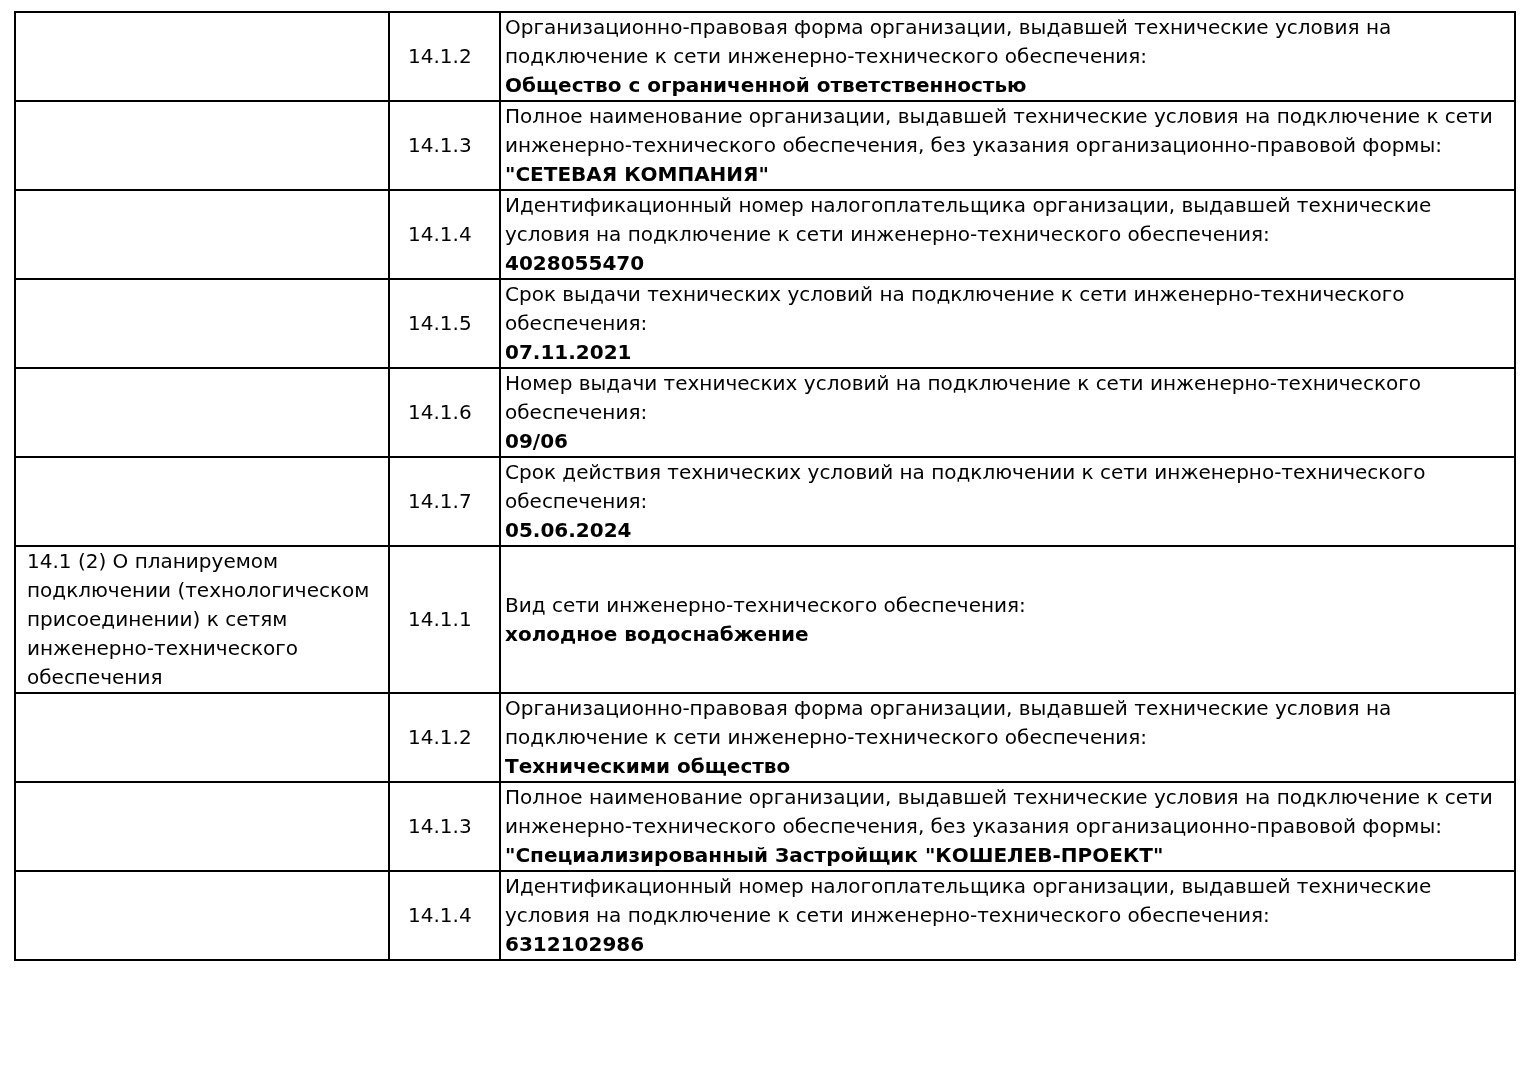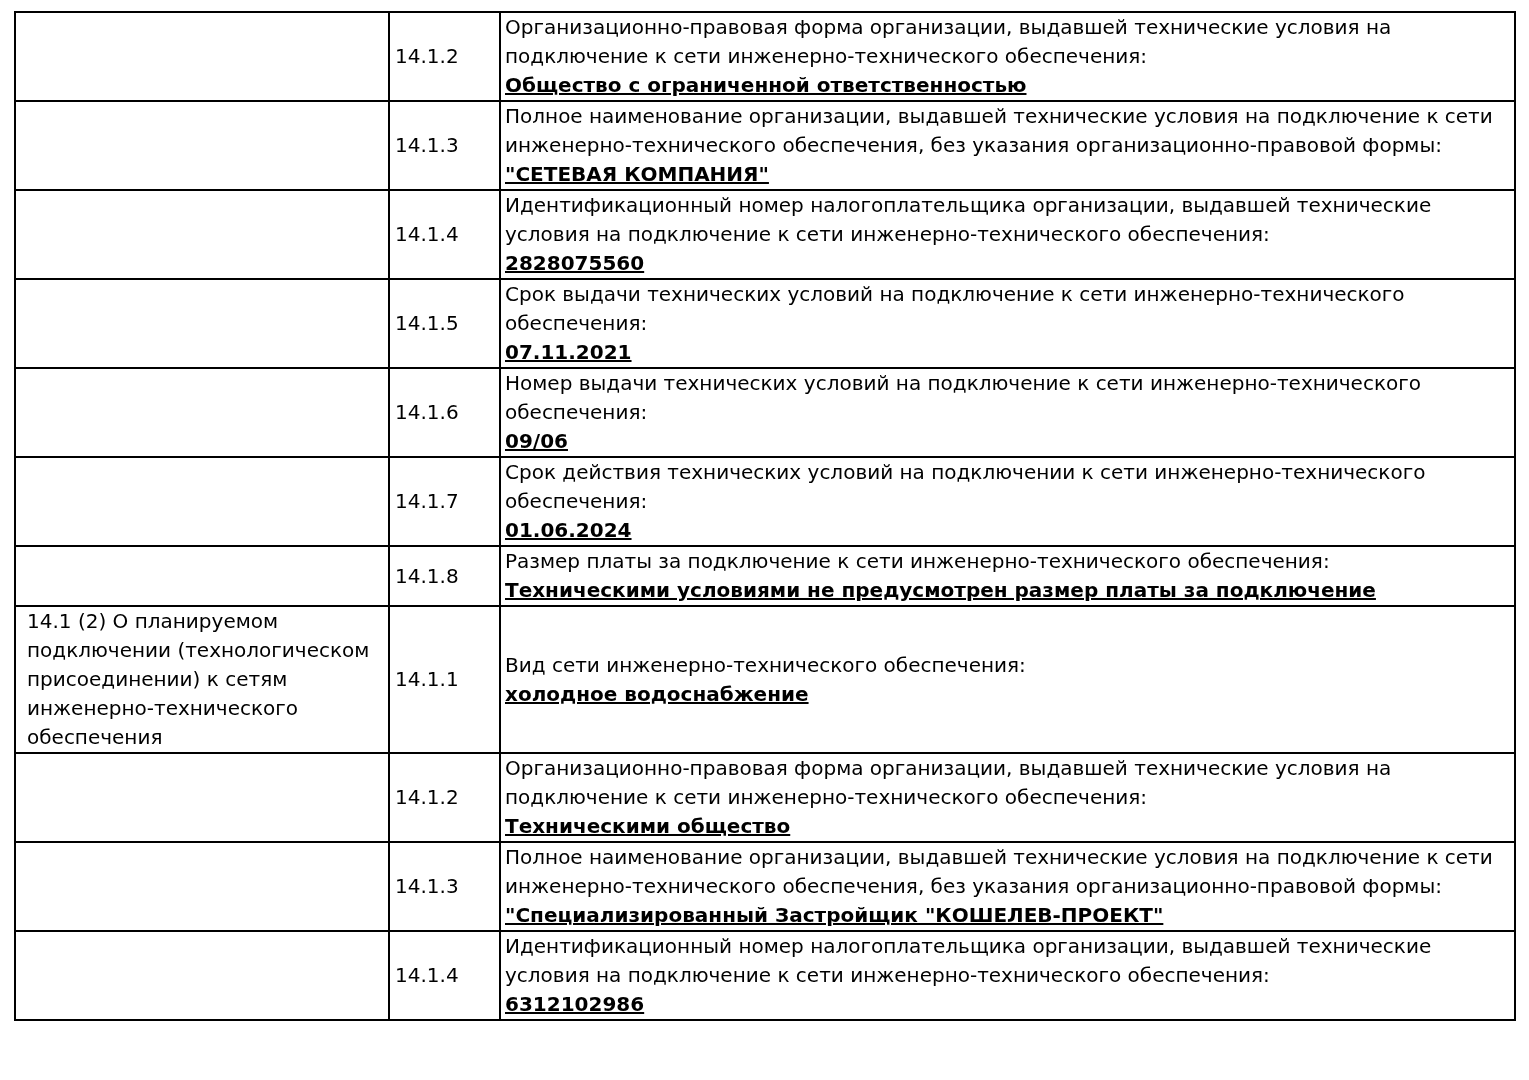--- a/index.html
+++ b/index.html
@@ -27,29 +27,29 @@
     vertical-align: middle;
     line-height: 29px;
     overflow: hidden;
   }
   td.section {
     vertical-align: top;
     padding-left: 11px;
     padding-right: 4px;
   }
   td.code {
-    padding-left: 5px;
+    padding-left: 18px;
     margin-left: 29px;
   }
   td.desc {
     padding-left: 4px;
     padding-right: 12px;
   }
   .wrap { white-space: pre-line; }
-  .field-value { font-weight: bold; text-decoration: underline; }
+  .field-value { font-weight: bold; }
   tr.h87  { height: 87px; }
   tr.h59  { height: 59px; }
   tr.h144 { height: 144px; }
 </style>
 </head>
 <body>
 
 <table class="doc-table">
   <colgroup>
       <col class="c1">
@@ -83,21 +83,21 @@
     </tr>
 
     <tr class="h87">
       <td class="section">
           <div class="wrap"></div>
         </td>
       <td class="code"><span>14.1.4</span></td>
       <td class="desc">
         <div class="wrap field-label">Идентификационный номер налогоплательщика организации, выдавшей технические
 условия на подключение к сети инженерно-технического обеспечения:</div>
-        <div class="wrap field-value">2828075560</div>
+        <div class="wrap field-value">4028055470</div>
       </td>
     </tr>
 
     <tr class="h87">
       <td class="section">
           <div class="wrap"></div>
         </td>
       <td class="code"><span>14.1.5</span></td>
       <td class="desc">
         <div class="wrap field-label">Срок выдачи технических условий на подключение к сети инженерно-технического
@@ -119,34 +119,24 @@
     </tr>
 
     <tr class="h87">
       <td class="section">
           <div class="wrap"></div>
         </td>
       <td class="code"><span>14.1.7</span></td>
       <td class="desc">
         <div class="wrap field-label">Срок действия технических условий на подключении к сети инженерно-технического
 обеспечения:</div>
-        <div class="wrap field-value">01.06.2024</div>
+        <div class="wrap field-value">05.06.2024</div>
       </td>
     </tr>
 
-    <tr class="h59">
-      <td class="section">
-          <div class="wrap"></div>
-        </td>
-      <td class="code"><span>14.1.8</span></td>
-      <td class="desc">
-        <div class="wrap field-label">Размер платы за подключение к сети инженерно-технического обеспечения:</div>
-        <div class="wrap field-value">Техническими условиями не предусмотрен размер платы за подключение</div>
-      </td>
-    </tr>
 
     <tr class="h144">
       <td class="section">
           <div class="wrap">14.1 (2) О планируемом
 подключении (технологическом
 присоединении) к сетям
 инженерно-технического
 обеспечения</div>
         </td>
       <td class="code"><span>14.1.1</span></td>

